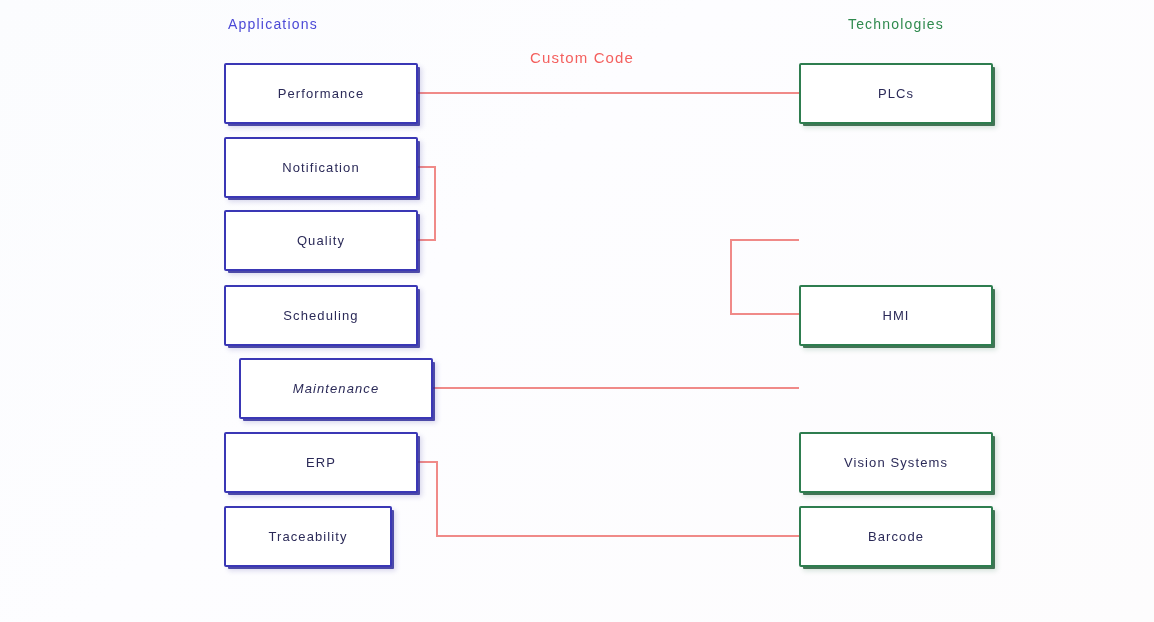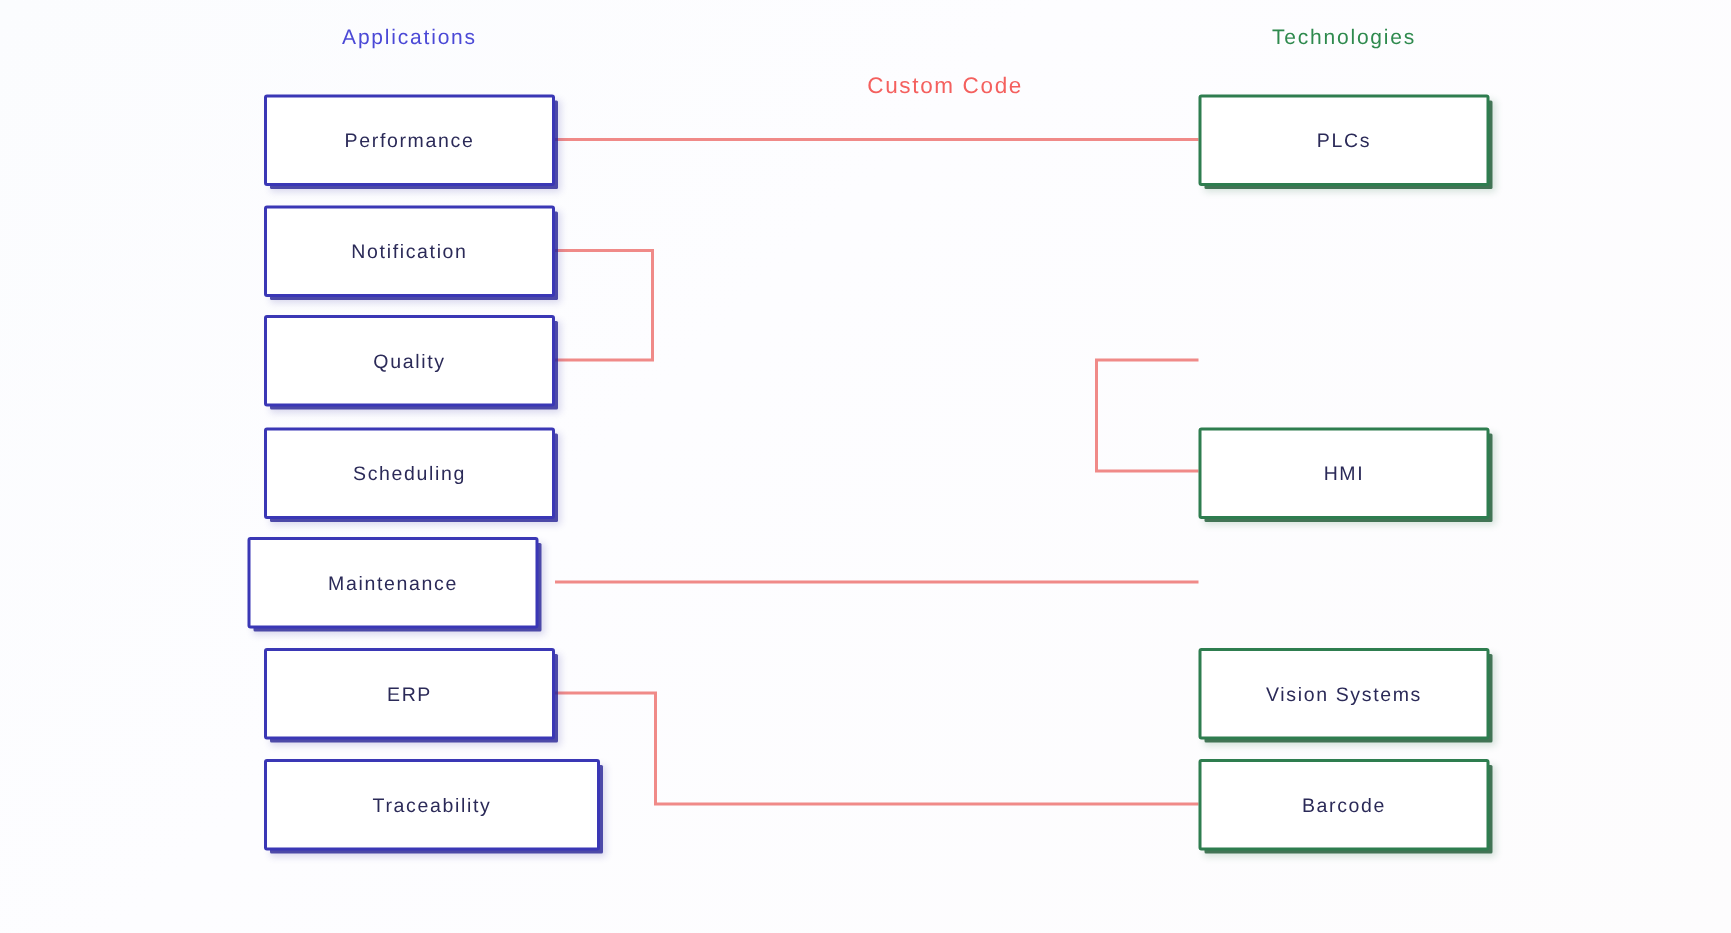--- a/index.html
+++ b/index.html
@@ -43,21 +43,21 @@
     width: 194px;
     text-align: center;
   }
 
   
   .mid-label {
     position: absolute;
     left: 482px;
     top: 49px;
     width: 200px;
-    text-align: right;
+    text-align: center;
     font-size: 15px;
     letter-spacing: 1.1px;
     color: #f4605e;
     white-space: nowrap;
     user-select: none;
   }
 
   
   .node {
     position: absolute;
@@ -69,20 +69,21 @@
     font-size: 13px;
     letter-spacing: 1.1px;
     color: #2b2a58;
     white-space: nowrap;
     border-radius: 2px;
   }
   .node.app {
     border: 2px solid #3a37b5;
     box-shadow: 3px 3px 0 -1px rgba(40,36,150,0.80),
                 4px 4px 5px rgba(60,55,160,0.18);
+    margin-left: 48px;
   }
   .node.tech {
     border: 2px solid #2e7d4f;
     box-shadow: 3px 3px 0 -1px rgba(28,88,50,0.80),
                 4px 4px 5px rgba(40,110,65,0.18);
   }
 
   
   #wires {
     position: absolute;
@@ -123,27 +124,27 @@
   </div>
   <div class="node app" style="left:176px; top:137px; width:194px; height:61px;">
     <span>Notification</span>
   </div>
   <div class="node app" style="left:176px; top:210px; width:194px; height:61px;">
     <span>Quality</span>
   </div>
   <div class="node app" style="left:176px; top:285px; width:194px; height:61px;">
     <span>Scheduling</span>
   </div>
-  <div class="node app" style="left:165px; top:358px; width:194px; height:61px;">
+  <div class="node app" style="left:191px; top:358px; width:194px; height:61px;font-style:italic;">
     <span>Maintenance</span>
   </div>
   <div class="node app" style="left:176px; top:432px; width:194px; height:61px;">
     <span>ERP</span>
   </div>
-  <div class="node app" style="left:176px; top:506px; width:224px; height:61px;">
+  <div class="node app" style="left:176px; top:506px; width:168px; height:61px;">
     <span>Traceability</span>
   </div>
 
   <div class="node tech" style="left:799px; top:63px; width:194px; height:61px;align-items:center;">
     <span>PLCs</span>
   </div>
   <div class="node tech" style="left:799px; top:285px; width:194px; height:61px;">
     <span>HMI</span>
   </div>
   <div class="node tech" style="left:799px; top:432px; width:194px; height:61px;">

